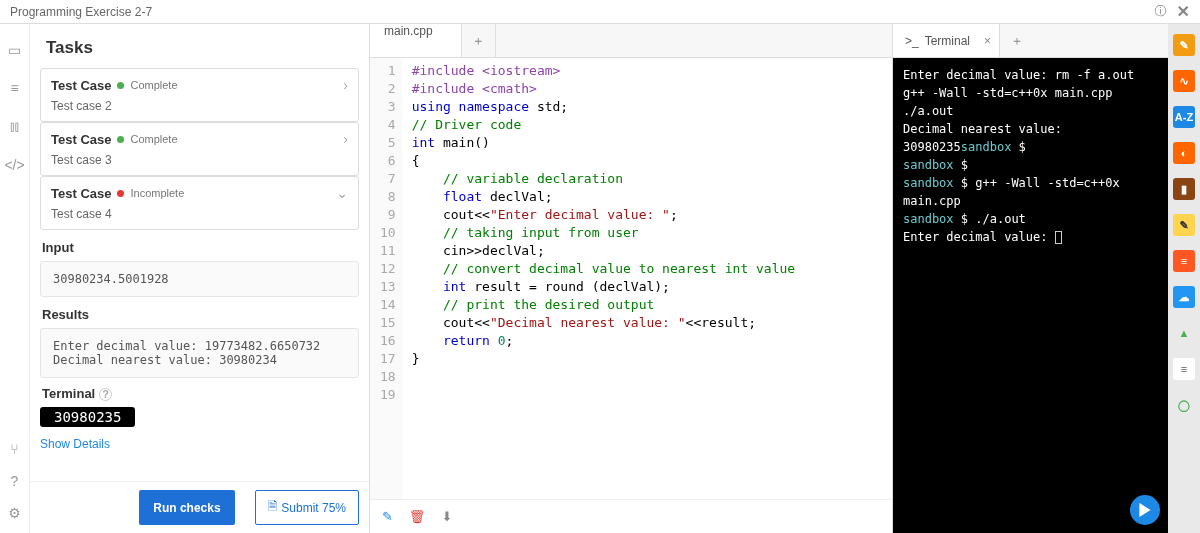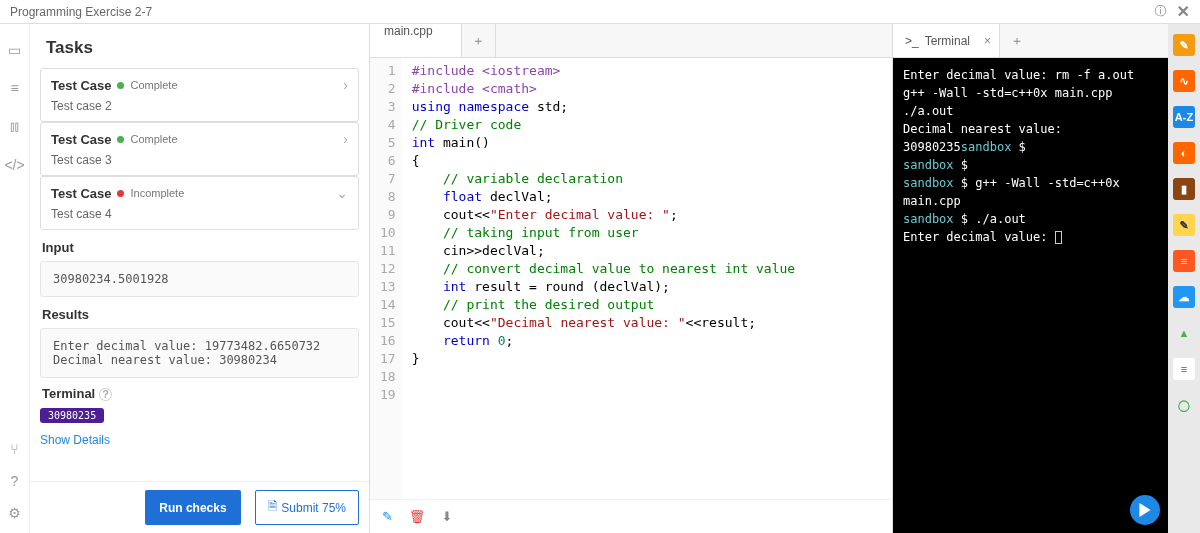--- a/index.html
+++ b/index.html
@@ -20,23 +20,23 @@
   .tc-card { border:1px solid #ddd; border-radius:3px; padding:8px 10px; position:relative; background:#fff; }
   .tc-row { display:flex; align-items:center; gap:6px; font-size:13px; }
   .tc-row .chev { margin-left:auto; color:#aaa; font-size:14px; }
   .dot-green { width:7px;height:7px;border-radius:50%;background:#4caf50;display:inline-block; }
   .dot-red { width:7px;height:7px;border-radius:50%;background:#e53935;display:inline-block; }
   .tc-sub { color:#666; font-size:12px; margin-top:6px; }
   .section-label { font-size:13px; font-weight:bold; margin:10px 2px 6px; }
   .codebox { background:#fafafa; border:1px solid #e5e5e5; border-radius:3px; padding:10px 12px; font-family:Consolas,Menlo,monospace; font-size:12px; color:#555; white-space:pre-wrap; margin-bottom:8px; }
   .results-label { font-size:13px; font-weight:bold; margin:8px 2px 6px; }
   .q-icon { color:#aaa; font-size:11px; border:1px solid #ccc; border-radius:50%; width:13px; height:13px; display:inline-flex; align-items:center; justify-content:center; margin-left:4px; }
-  .badge-red { background:#4c1d95; color:#fff; font-family:Consolas,monospace; font-size:10px; padding:2px 8px; border-radius:3px; display:inline-block; }
+  .badge-red { background:#000000; color:#fff; font-family:Consolas,monospace; font-size:14px; padding:2px 14px; border-radius:3px; display:inline-block; }
   .show-details { color:#1e88e5; font-size:12px; margin-top:10px; cursor:pointer; }
-  .tasks-footer { padding:8px 10px; border-top:1px solid #eee; display:flex; justify-content:flex-end; gap:14px; }
+  .tasks-footer { padding:8px 10px; border-top:1px solid #eee; display:flex; justify-content:flex-end; gap:20px; }
   .btn-blue { background:#1e6fd6; color:#fff; border:none; padding:6px 14px; font-size:12px; font-weight:bold; border-radius:2px; cursor:pointer; }
   .btn-outline { background:#fff; color:#1e6fd6; border:1px solid #1e6fd6; padding:6px 12px; font-size:12px; border-radius:2px; cursor:pointer; display:flex; align-items:center; gap:4px; }
   .editor-panel { flex:1; display:flex; flex-direction:column; border-right:1px solid #ddd; min-width:0; }
   .editor-tabs { height:34px; display:flex; align-items:stretch; border-bottom:1px solid #ddd; background:#f7f7f7; }
   .ed-tab { padding:0 28px 0 14px; display:flex; align-items:flex-start; background:#fff; border-right:1px solid #ddd; font-size:12px; color:#555; position:relative; }
   .ed-plus { width:34px; display:flex; align-items:center; justify-content:center; color:#888; cursor:pointer; border-right:1px solid #ddd; }
   .editor-body { flex:1; display:flex; font-family:Consolas,Menlo,monospace; font-size:13px; overflow:auto; }
   .gutter { background:#fafafa; color:#aaa; text-align:right; padding:4px 6px 4px 10px; user-select:none; line-height:18px; }
   .code { padding:4px 10px; line-height:18px; white-space:pre; }
   .kw-pre { color:#8e44ad; }

